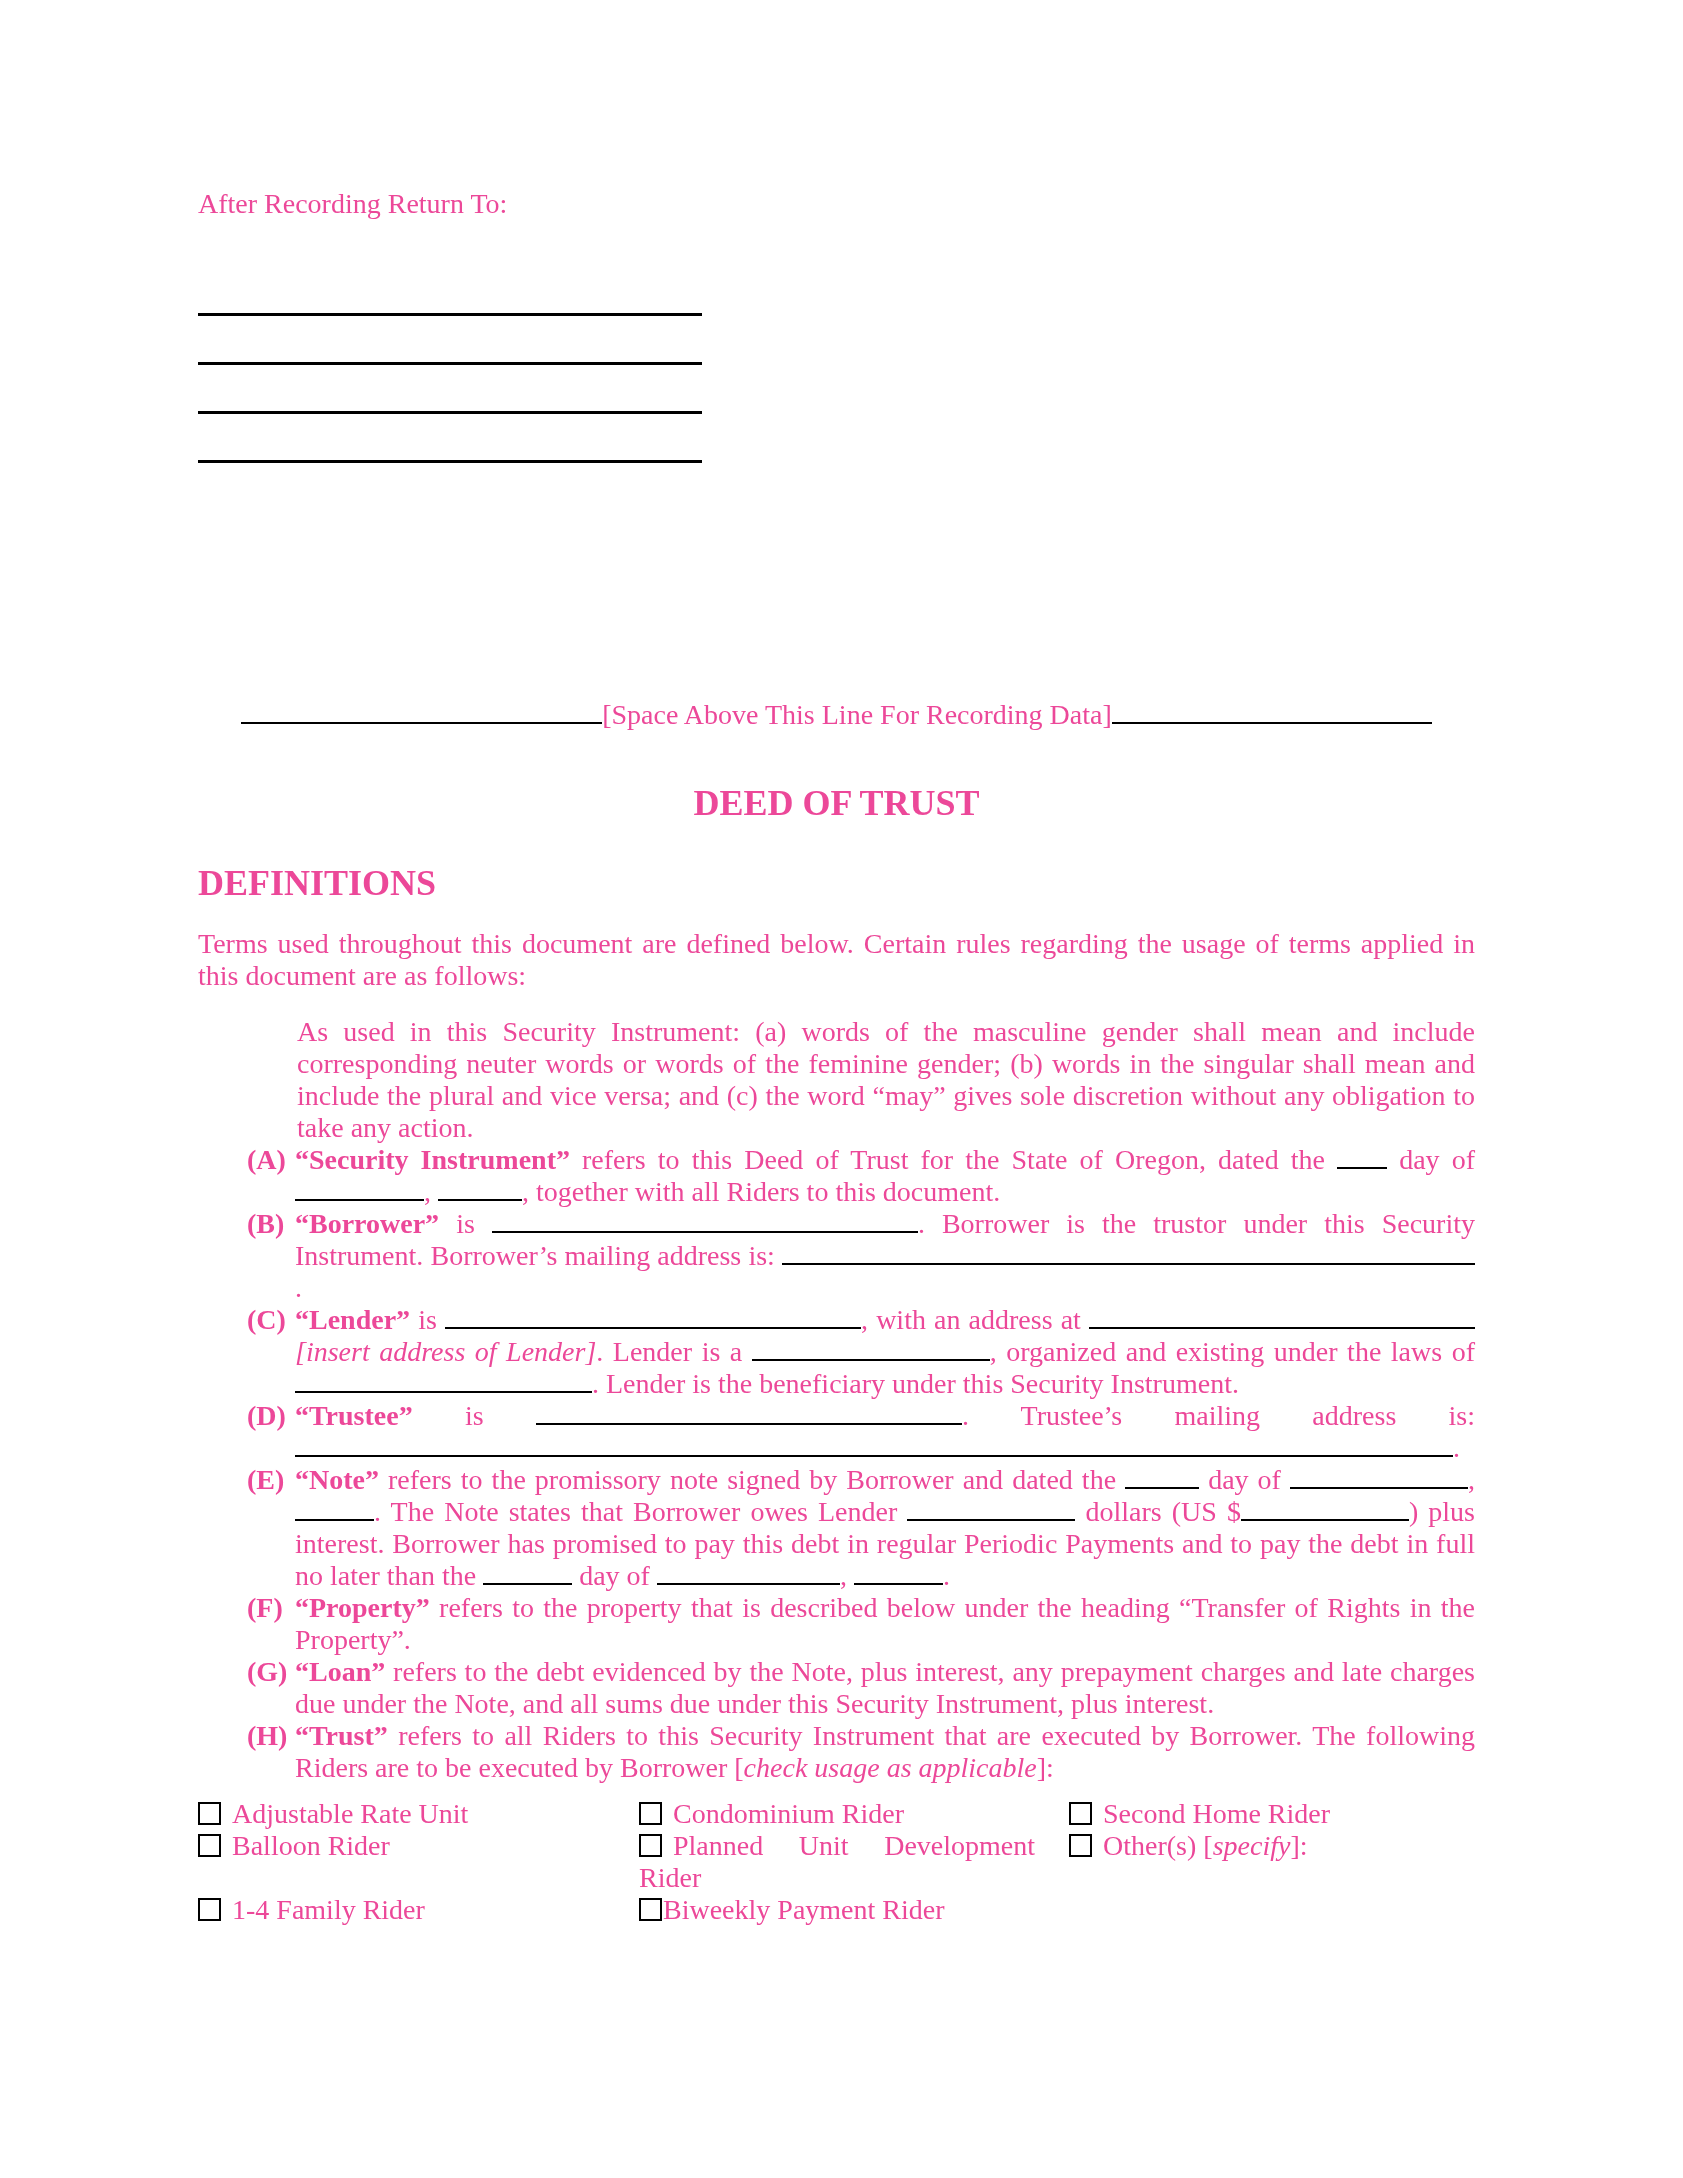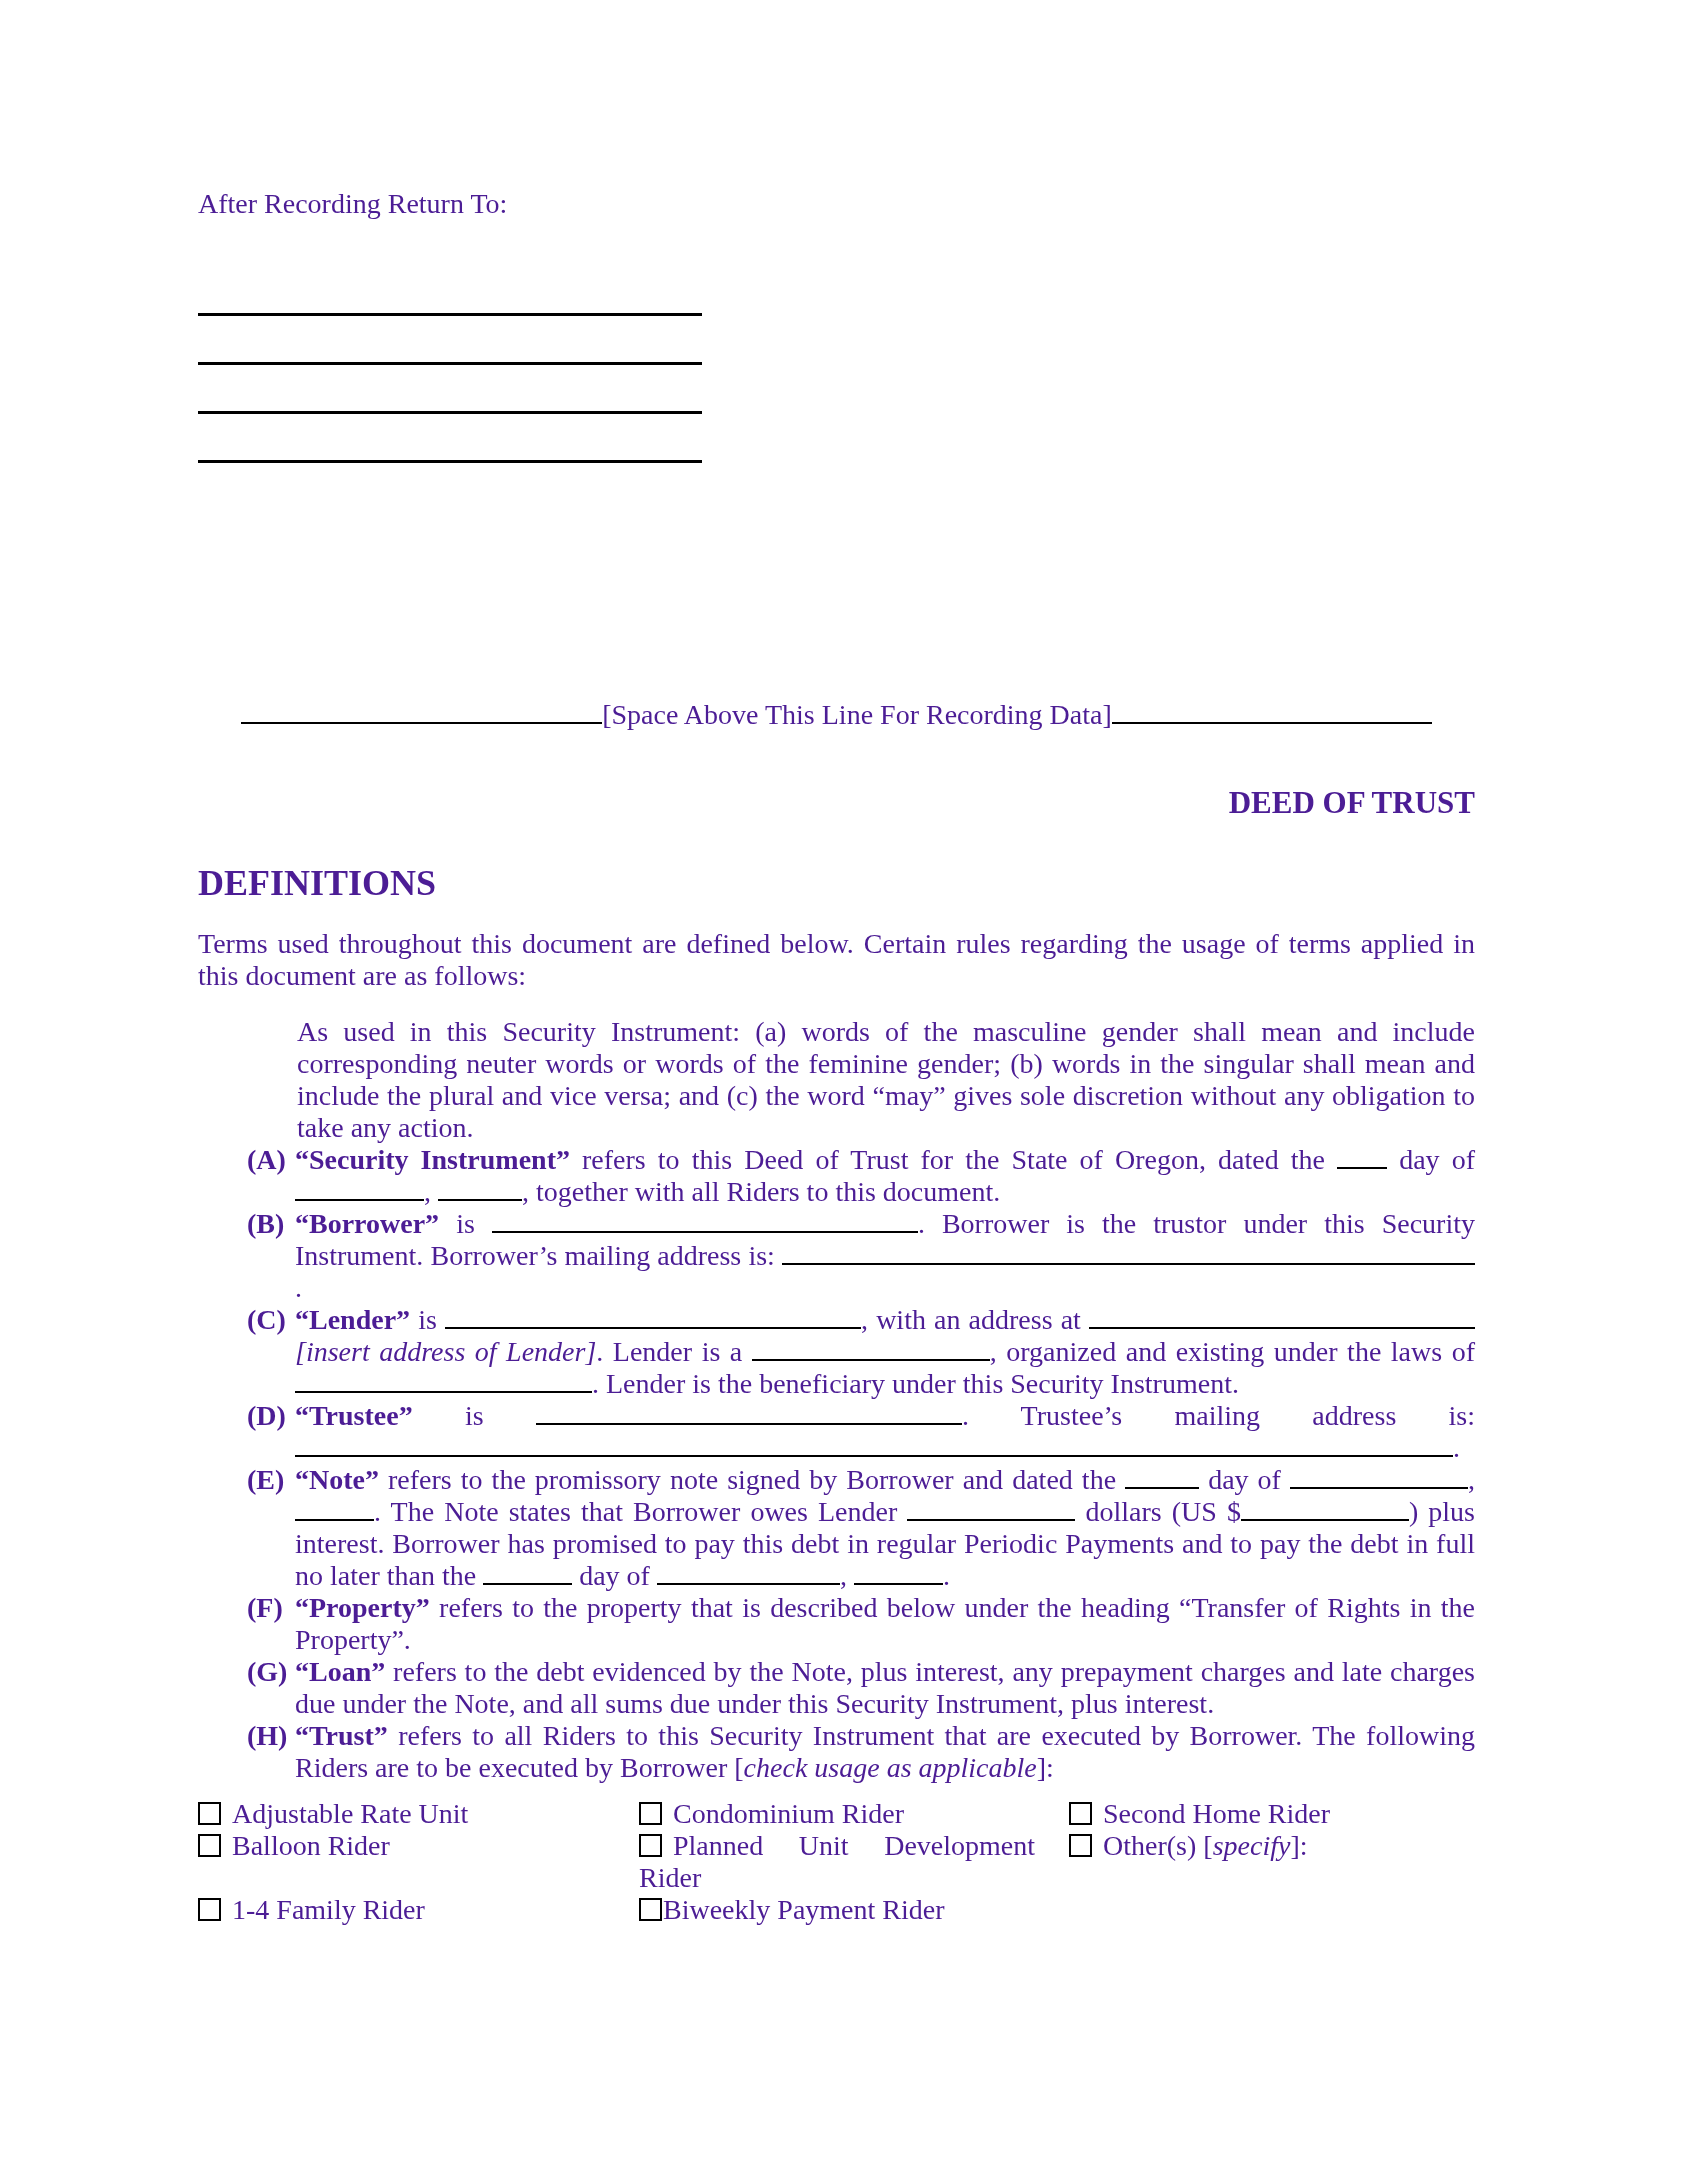--- a/index.html
+++ b/index.html
@@ -2,39 +2,39 @@
 <html><head>
 <meta charset="utf-8">
 <style>
   html,body { margin:0; padding:0; background:#ffffff; }
   .page {
     position:relative;
     width:1683px; height:2178px;
     box-sizing:border-box;
     padding:0 208px 0 198px;
     background:#ffffff;
-    color:#4c1d95;
+    color:#ec4899;
     font-family:"Liberation Serif","DejaVu Serif",serif;
     font-size:28px;
     line-height:32px;
     overflow:hidden;
   }
   .return-label { margin-top:188px; }
   .addr-lines .addr-line {
     width:504px; height:0;
     border-top:3px solid #000;
     margin-top:46px;
   }
   .addr-lines .addr-line:first-child { margin-top:93px; }
   .divider { margin-top:236px; text-align:center; white-space:nowrap; }
   .divider .rule { display:inline-block; height:2px; border-bottom:2px solid #000; }
   .divider .rule-left  { width:361px; }
   .divider .rule-right { width:320px; }
   .divider .divider-text { font-weight:normal; }
-  .doc-title { margin:56px 0 0 0; text-align:right; font-weight:bold; font-size:31px; line-height:32px; }
+  .doc-title { margin:56px 0 0 0; text-align:center; font-weight:bold; font-size:36px; line-height:32px; }
   .defs-heading { margin:48px 0 0 0; font-weight:bold; font-size:36px; line-height:32px; }
   .para { margin:29px 0 0 0; text-align:justify; }
   .usage { margin:24px 0 0 0; padding-left:99px; text-align:justify; }
   .definitions { }
   .def { padding-left:97px; text-indent:-48px; text-align:justify; }
   .def-label { display:inline-block; width:48px; text-indent:0; font-weight:bold; }
   .blank { display:inline-block; height:2px; border-bottom:2px solid #000; }
   .b { font-weight:bold; }
   .i { font-style:italic; }
   .riders { margin-top:14px; display:grid; grid-template-columns:441px 430px 1fr; }

